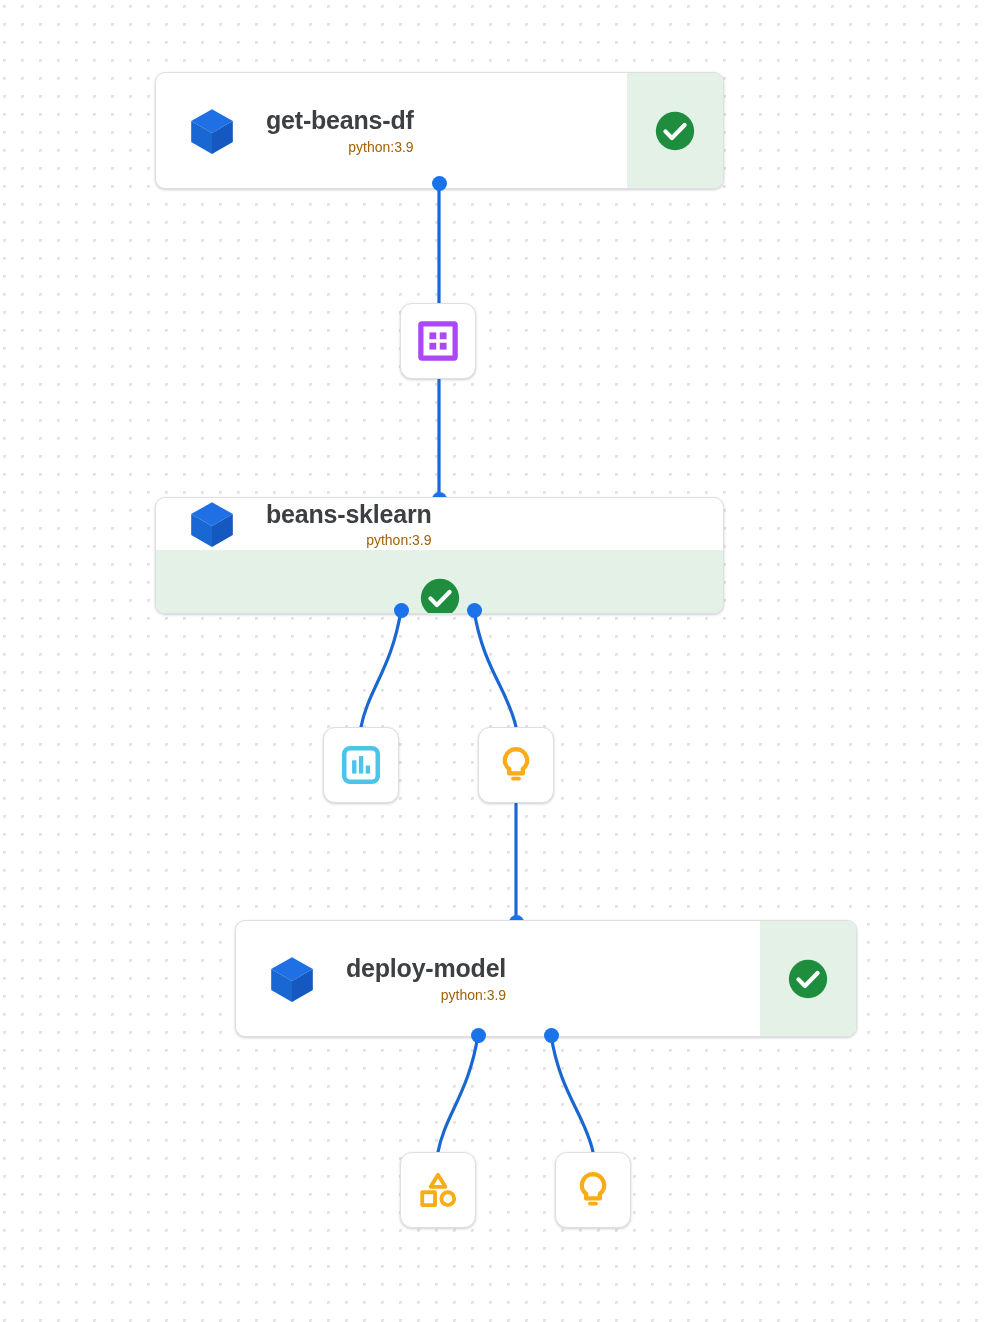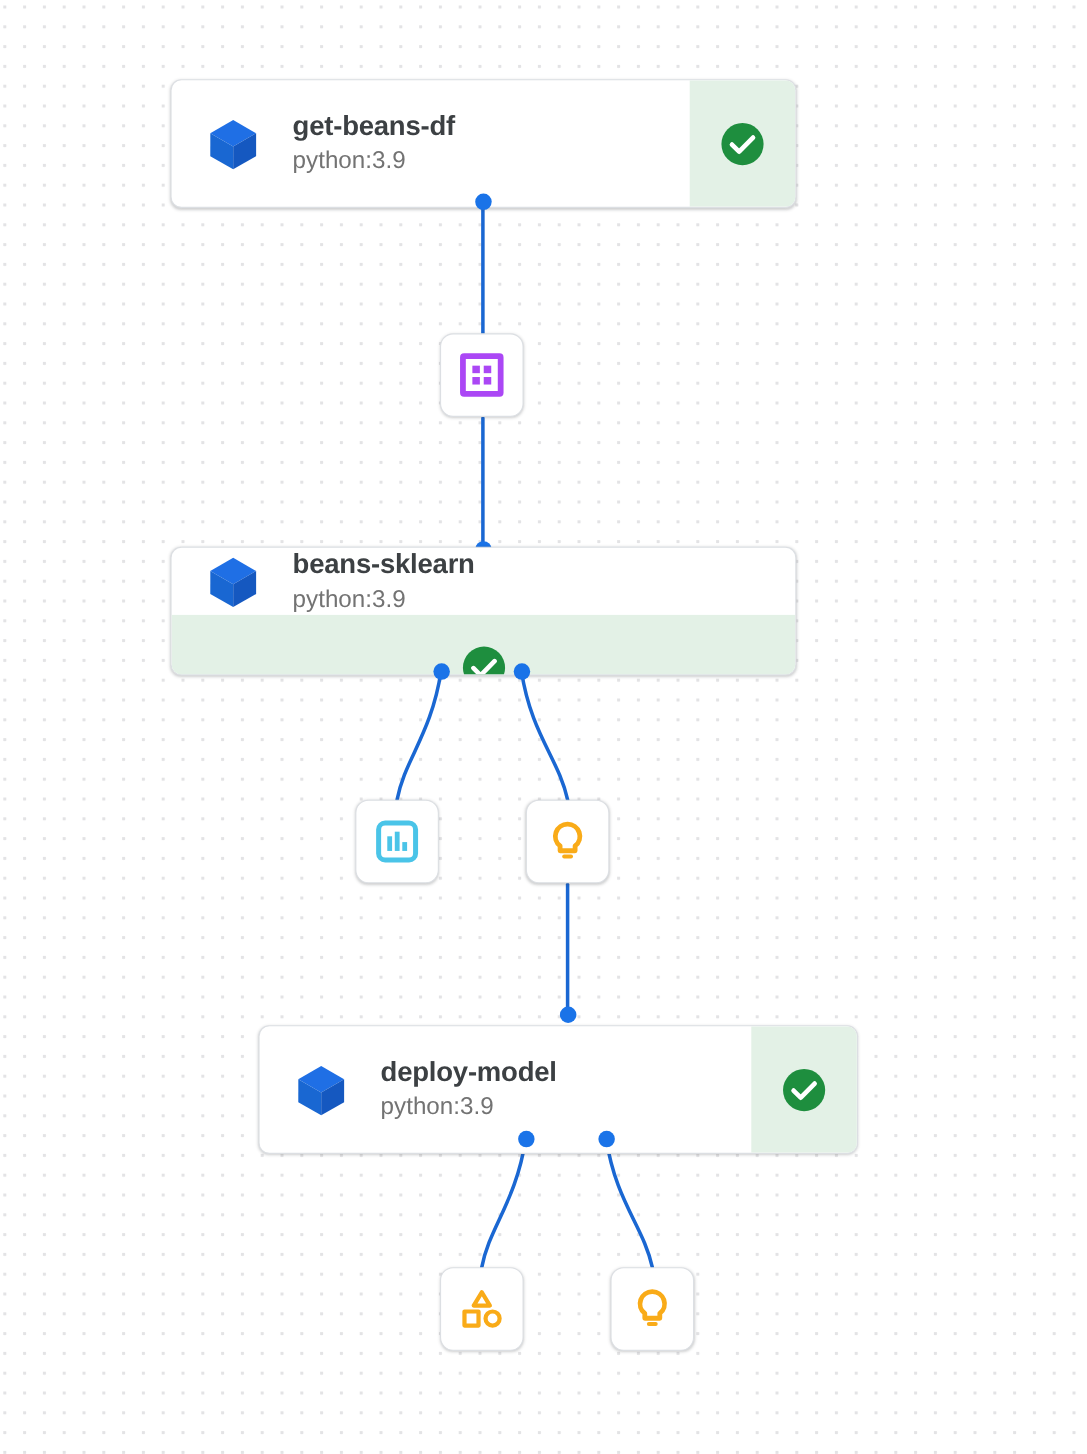--- a/index.html
+++ b/index.html
@@ -44,20 +44,21 @@
     box-shadow: 0 1px 3px rgba(60,64,67,.16), 0 1px 2px rgba(60,64,67,.10);
     overflow: hidden;
     box-sizing: border-box;
   }
   .task-body {
     flex: 1 1 auto;
     display: flex;
     align-items: center;
     padding: 0 6px 0 30px;
     min-width: 0;
+    text-align: right;
   }
   .task-icon {
     flex: 0 0 auto;
     width: 52px;
     height: 52px;
     display: flex;
     align-items: center;
     justify-content: center;
   }
   .task-text {
@@ -66,23 +67,23 @@
   }
   .task-title {
     font-size: 25px;
     font-weight: bold;
     color: #3c4043;
     line-height: 1.22;
     white-space: nowrap;
     letter-spacing: -0.2px;
   }
   .task-sub {
-    font-size: 22px;
+    font-size: 14px;
     font-weight: normal;
-    color: #737373;
+    color: #a16207;
     line-height: 1.3;
     white-space: nowrap;
     margin-top: 2px;
   }
   .status-panel {
     flex: 0 0 96px;
     background: #e3f1e6;
     display: flex;
     align-items: center;
     justify-content: center;
@@ -206,21 +207,21 @@
   </div>
 
   <div class="artifact-node" style="left:478px; top:727px;">
     <svg width="42" height="42" viewBox="0 0 24 24" xmlns="http://www.w3.org/2000/svg">
       <path d="M12 3.0 a6.3 6.3 0 0 0 -3.9 11.3 v2.5 h7.8 v-2.5 A6.3 6.3 0 0 0 12 3.0 z" fill="none" stroke="#f9ab18" stroke-width="2.5" stroke-linejoin="round"></path>
       <rect x="9.2" y="18.7" width="5.6" height="2.1" rx="1" fill="#f9ab18"></rect>
     </svg>
   </div>
   <div class="port" style="left:516px; top:922px;"></div>
 
-  <div class="task-node" style="left:235px; top:920px; width:545px; height:117px;margin-top:12px;">
+  <div class="task-node" style="left:235px; top:920px; width:622px; height:117px;">
     <div class="task-body">
       <div class="task-icon">
         <svg width="50" height="50" viewBox="0 0 48 48" xmlns="http://www.w3.org/2000/svg">
           <polygon points="24,3 44,14.5 24,26 4,14.5" fill="#1f6fe5"></polygon>
           <polygon points="4,14.5 24,26 24,46 4,34.5" fill="#1967d2"></polygon>
           <polygon points="44,14.5 44,34.5 24,46 24,26" fill="#1558c0"></polygon>
         </svg>
       </div>
       <div class="task-text">
         <div class="task-title">deploy-model</div>

